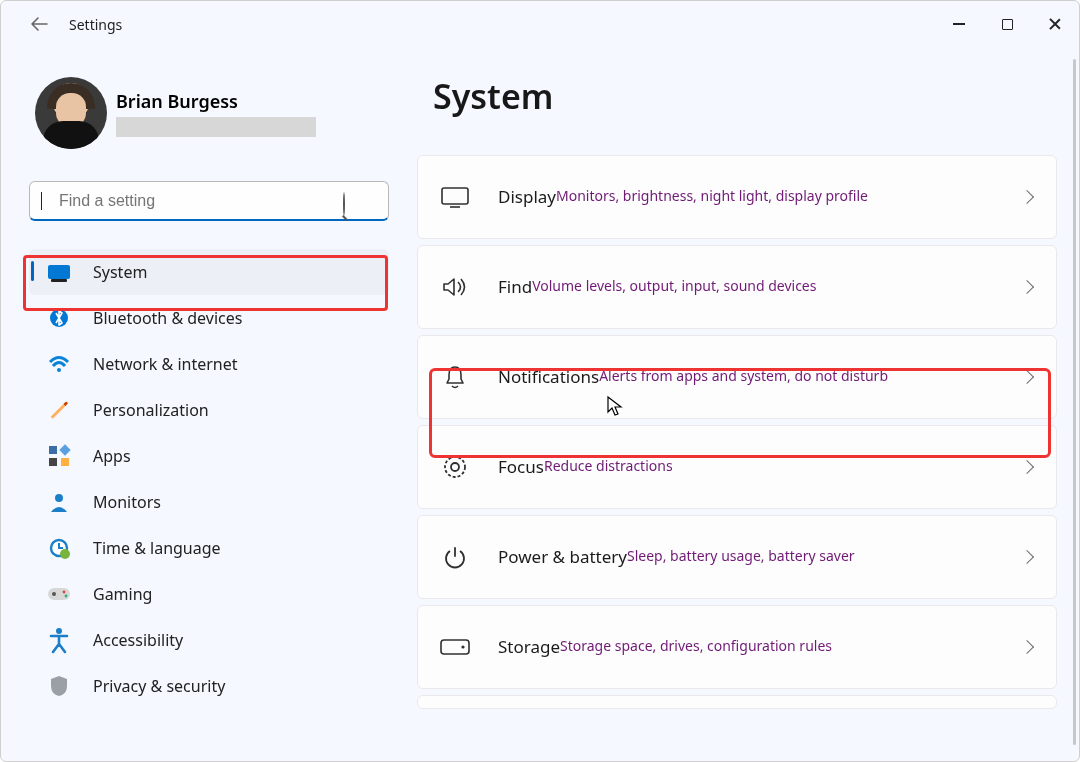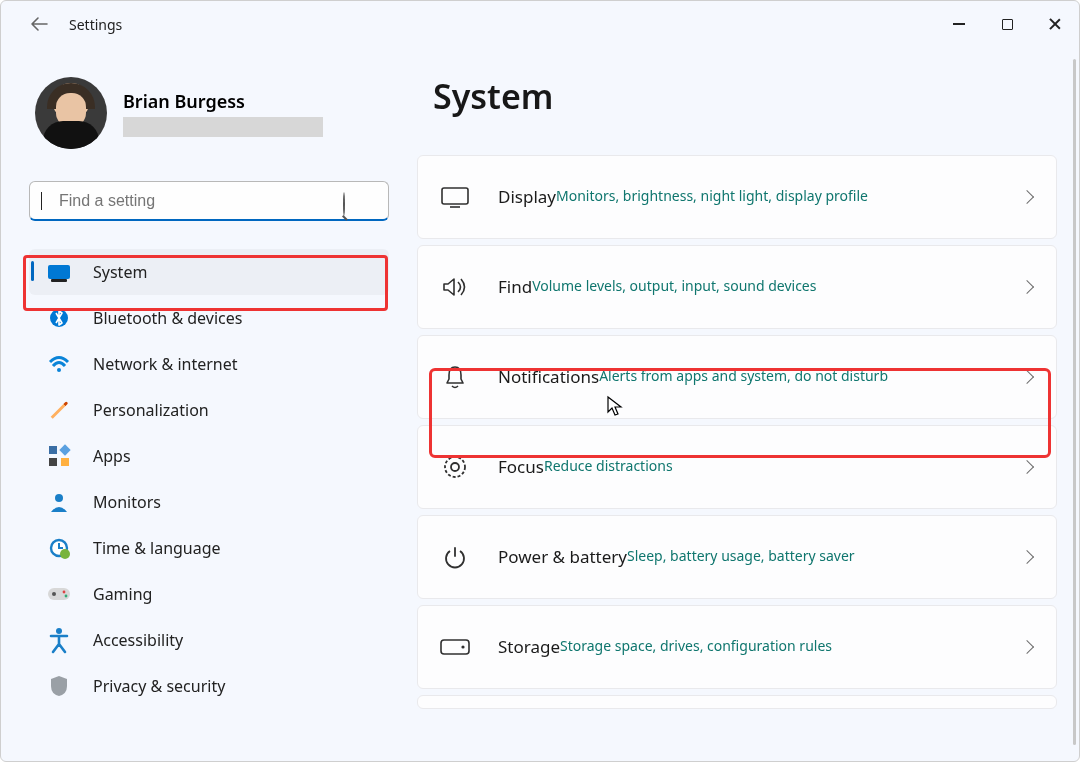--- a/index.html
+++ b/index.html
@@ -15,21 +15,21 @@
     .minline { width:12px; height:1.5px; background:#222; }
     .sqr { width:11px; height:11px; border:1.5px solid #222; border-radius:1px;}
     .xmark { position:relative; width:14px; height:14px; }
     .xmark::before,.xmark::after { content:""; position:absolute; left:6px; top:0; width:1.5px; height:14px; background:#222; }
     .xmark::before { transform:rotate(45deg); } .xmark::after { transform:rotate(-45deg); }
 
     .body { flex:1; display:flex; }
 
     
     .sidebar { width:410px; padding:30px 8px 0 28px; display:flex; flex-direction:column; }
-    .user { display:flex; align-items:center; gap:16px; margin-bottom:32px; padding-left:6px;}
+    .user { display:flex; align-items:center; gap:9px; margin-bottom:32px; padding-left:6px;}
     .avatar { width:72px; height:72px; border-radius:50%; background:radial-gradient(circle at 50% 34%, #efc9a8 0 18px, transparent 19px), linear-gradient(#3a3a3a,#3a3a3a); background-color:#2e2e2e; position:relative; overflow:hidden;}
     .avatar .hair{position:absolute;top:6px;left:12px;right:12px;height:26px;background:#3a2e24;border-radius:30px 30px 0 0;}
     .avatar .face{position:absolute;top:16px;left:21px;width:30px;height:34px;background:#e9c4a4;border-radius:14px;}
     .avatar .body{position:absolute;bottom:-6px;left:8px;right:8px;height:34px;background:#111;border-radius:20px 20px 0 0;}
     .userinfo{display:flex;flex-direction:column;}
     .username { font-weight:650; font-size:18px; color:#000;}
     .useremail { width:200px; height:20px; background:#d7d7d7; margin-top:4px;}
 
     .search { position:relative; height:40px; margin:0 14px 28px 0; border:1px solid #b8b8b8; border-bottom:2px solid #0067c0; border-radius:6px; background:#fefefe; display:flex; align-items:center; padding:0 29px;}
     .search input { flex:1; border:none; outline:none; font-size:16px; background:transparent; color:#222;}
@@ -56,21 +56,21 @@
     .apps .a3{left:0;bottom:0;background:#444;} .apps .a4{right:0;bottom:0;background:#ffb040;}
 
     
     .main { flex:1; padding:26px 22px 0 6px; position:relative; }
     .h1 { font-size:34px; font-weight:650; color:#181818; margin-bottom:36px; margin-left:16px;}
     .cards { display:flex; flex-direction:column; gap:6px; padding-bottom:40px; overflow:hidden; height:600px;}
     .card { min-height:84px; background:#fdfdfe; border:1px solid #e9e9ec; border-radius:6px; display:flex; align-items:center; padding:0 24px; gap:30px; position:relative;}
     .cic { width:26px; height:26px; display:flex; align-items:center; justify-content:center; color:#303030;}
     .ctxt { flex:1; display:flex; flex-direction:row; }
     .ctitle { font-size:17px; color:#1b1b1b; line-height:1.3;}
-    .cdesc { font-size:14px; color:#0f766e; line-height:1.4;}
+    .cdesc { font-size:14px; color:#701a75; line-height:1.4;}
     .chev { width:10px; height:10px; border-right:1.6px solid #6d6d6d; border-bottom:1.6px solid #6d6d6d; transform:rotate(-45deg);}
 
     .redbox2 { position:absolute; border:3px solid #e33; border-radius:6px; pointer-events:none; left:428px; top:367px; width:622px; height:90px;}
 
     .cursor { position:absolute; left:606px; top:395px; width:16px; height:22px; pointer-events:none;}
     .cursor svg{width:16px;height:22px;}
 
     
     .scroll { position:absolute; right:3px; top:58px; width:3px; height:686px; background:#c8c8c8; border-radius:2px;}
 

